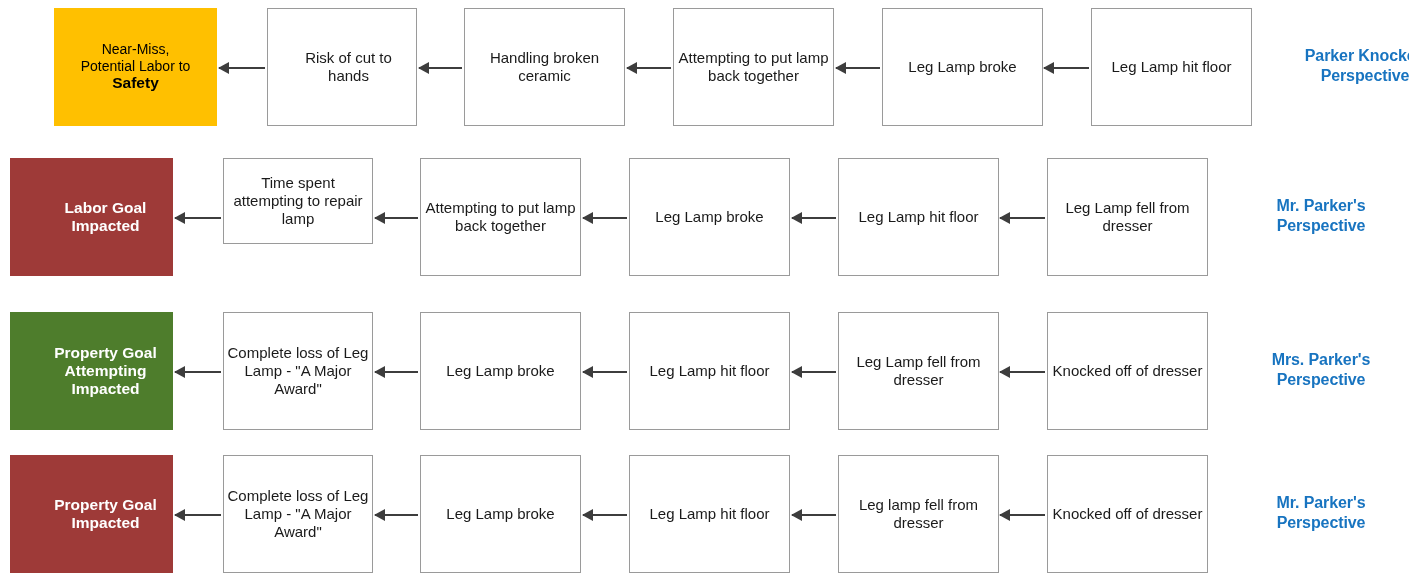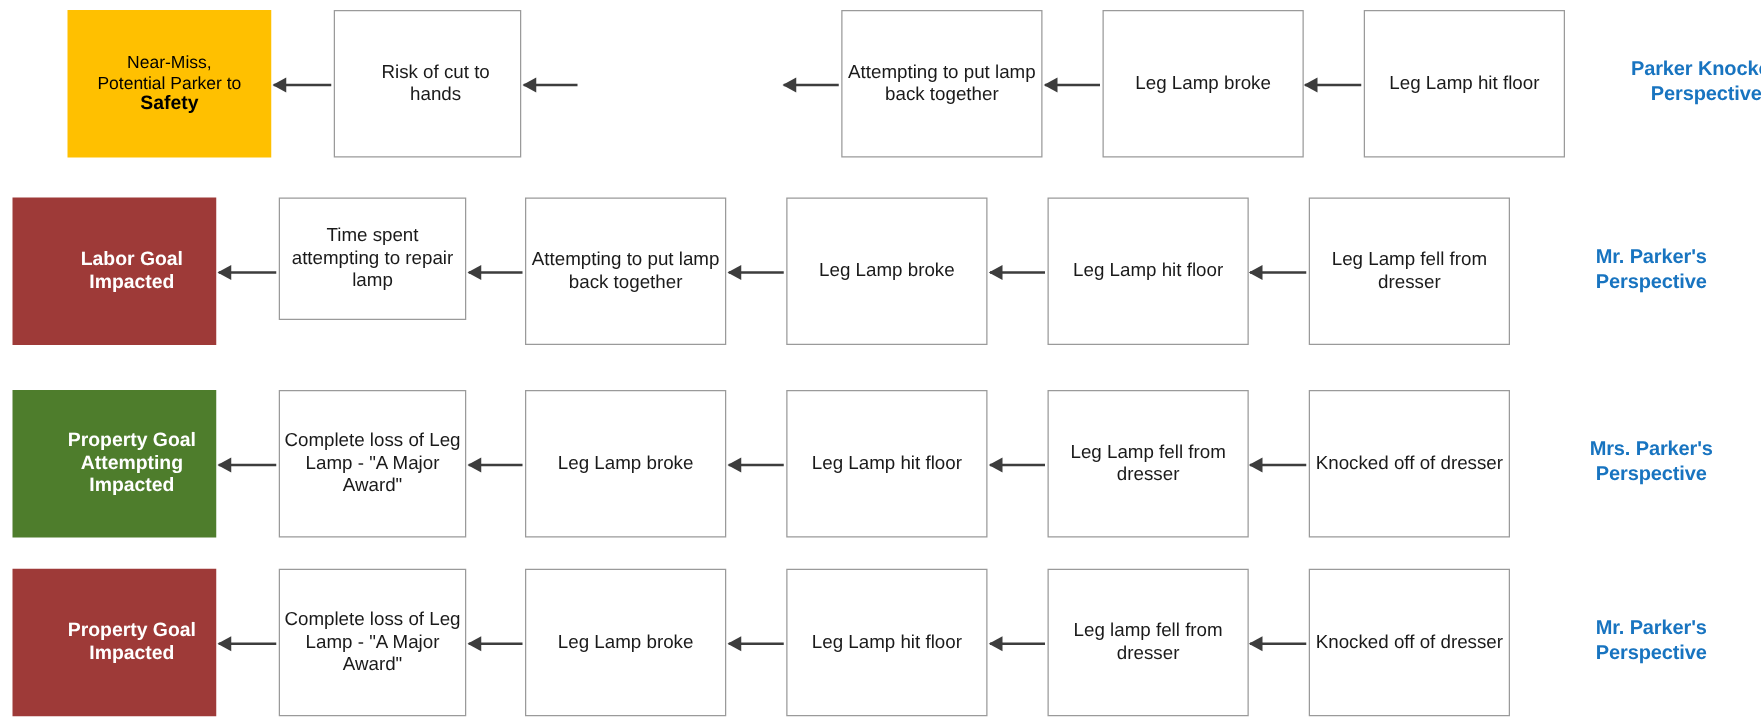--- a/index.html
+++ b/index.html
@@ -86,27 +86,30 @@
   .perspective span { display: block; }
 </style>
 </head>
 <body>
 
 <div id="diagram">
     <div class="row" style="top: 8px; height: 118px; margin-left: 44px;">
       <div class="outcome plain" style="top: 0px; height: 118px; background: rgb(255, 192, 0); color: rgb(0, 0, 0);">
         <span class="otext">
           <span style="display: block;">Near-Miss,</span>
-          <span style="display: block;">Potential Parker to</span>
+          <span style="display: block;">Potential Labor to</span>
           <span class="emph">Safety</span>
         </span>
       </div>
       <div class="step" style="left: 223px; width: 150px; top: 0px; height: 118px; padding-left: 16px;">
         <span>Risk of cut to hands</span>
       </div>
+      <div class="step" style="left: 420px; width: 161px; top: 0px; height: 118px;">
+        <span>Handling broken ceramic</span>
+      </div>
       <div class="step" style="left: 629px; width: 161px; top: 0px; height: 118px;">
         <span>Attempting to put lamp back together</span>
       </div>
       <div class="step" style="left: 838px; width: 161px; top: 0px; height: 118px;">
         <span>Leg Lamp broke</span>
       </div>
       <div class="step" style="left: 1047px; width: 161px; top: 0px; height: 118px;">
         <span>Leg Lamp hit floor</span>
       </div>
       <div class="arrow" style="left: 175px; width: 46px; top: 59px;"></div>
@@ -119,21 +122,21 @@
         <span>Perspective</span>
       </div>
     </div>
     <div class="row" style="top: 158px; height: 118px;">
       <div class="outcome bold" style="top: 0px; height: 118px; background: rgb(158, 58, 56); color: rgb(255, 255, 255);">
         <span class="otext">
           <span style="display: block;">Labor Goal</span>
           <span style="display: block;">Impacted</span>
         </span>
       </div>
-      <div class="step" style="left: 223px; width: 150px; top: 0px; height: 98px;">
+      <div class="step" style="left: 223px; width: 150px; top: 0px; height: 86px;">
         <span>Time spent attempting to repair lamp</span>
       </div>
       <div class="step" style="left: 420px; width: 161px; top: 0px; height: 118px;">
         <span>Attempting to put lamp back together</span>
       </div>
       <div class="step" style="left: 629px; width: 161px; top: 0px; height: 118px;">
         <span>Leg Lamp broke</span>
       </div>
       <div class="step" style="left: 838px; width: 161px; top: 0px; height: 118px;">
         <span>Leg Lamp hit floor</span>

